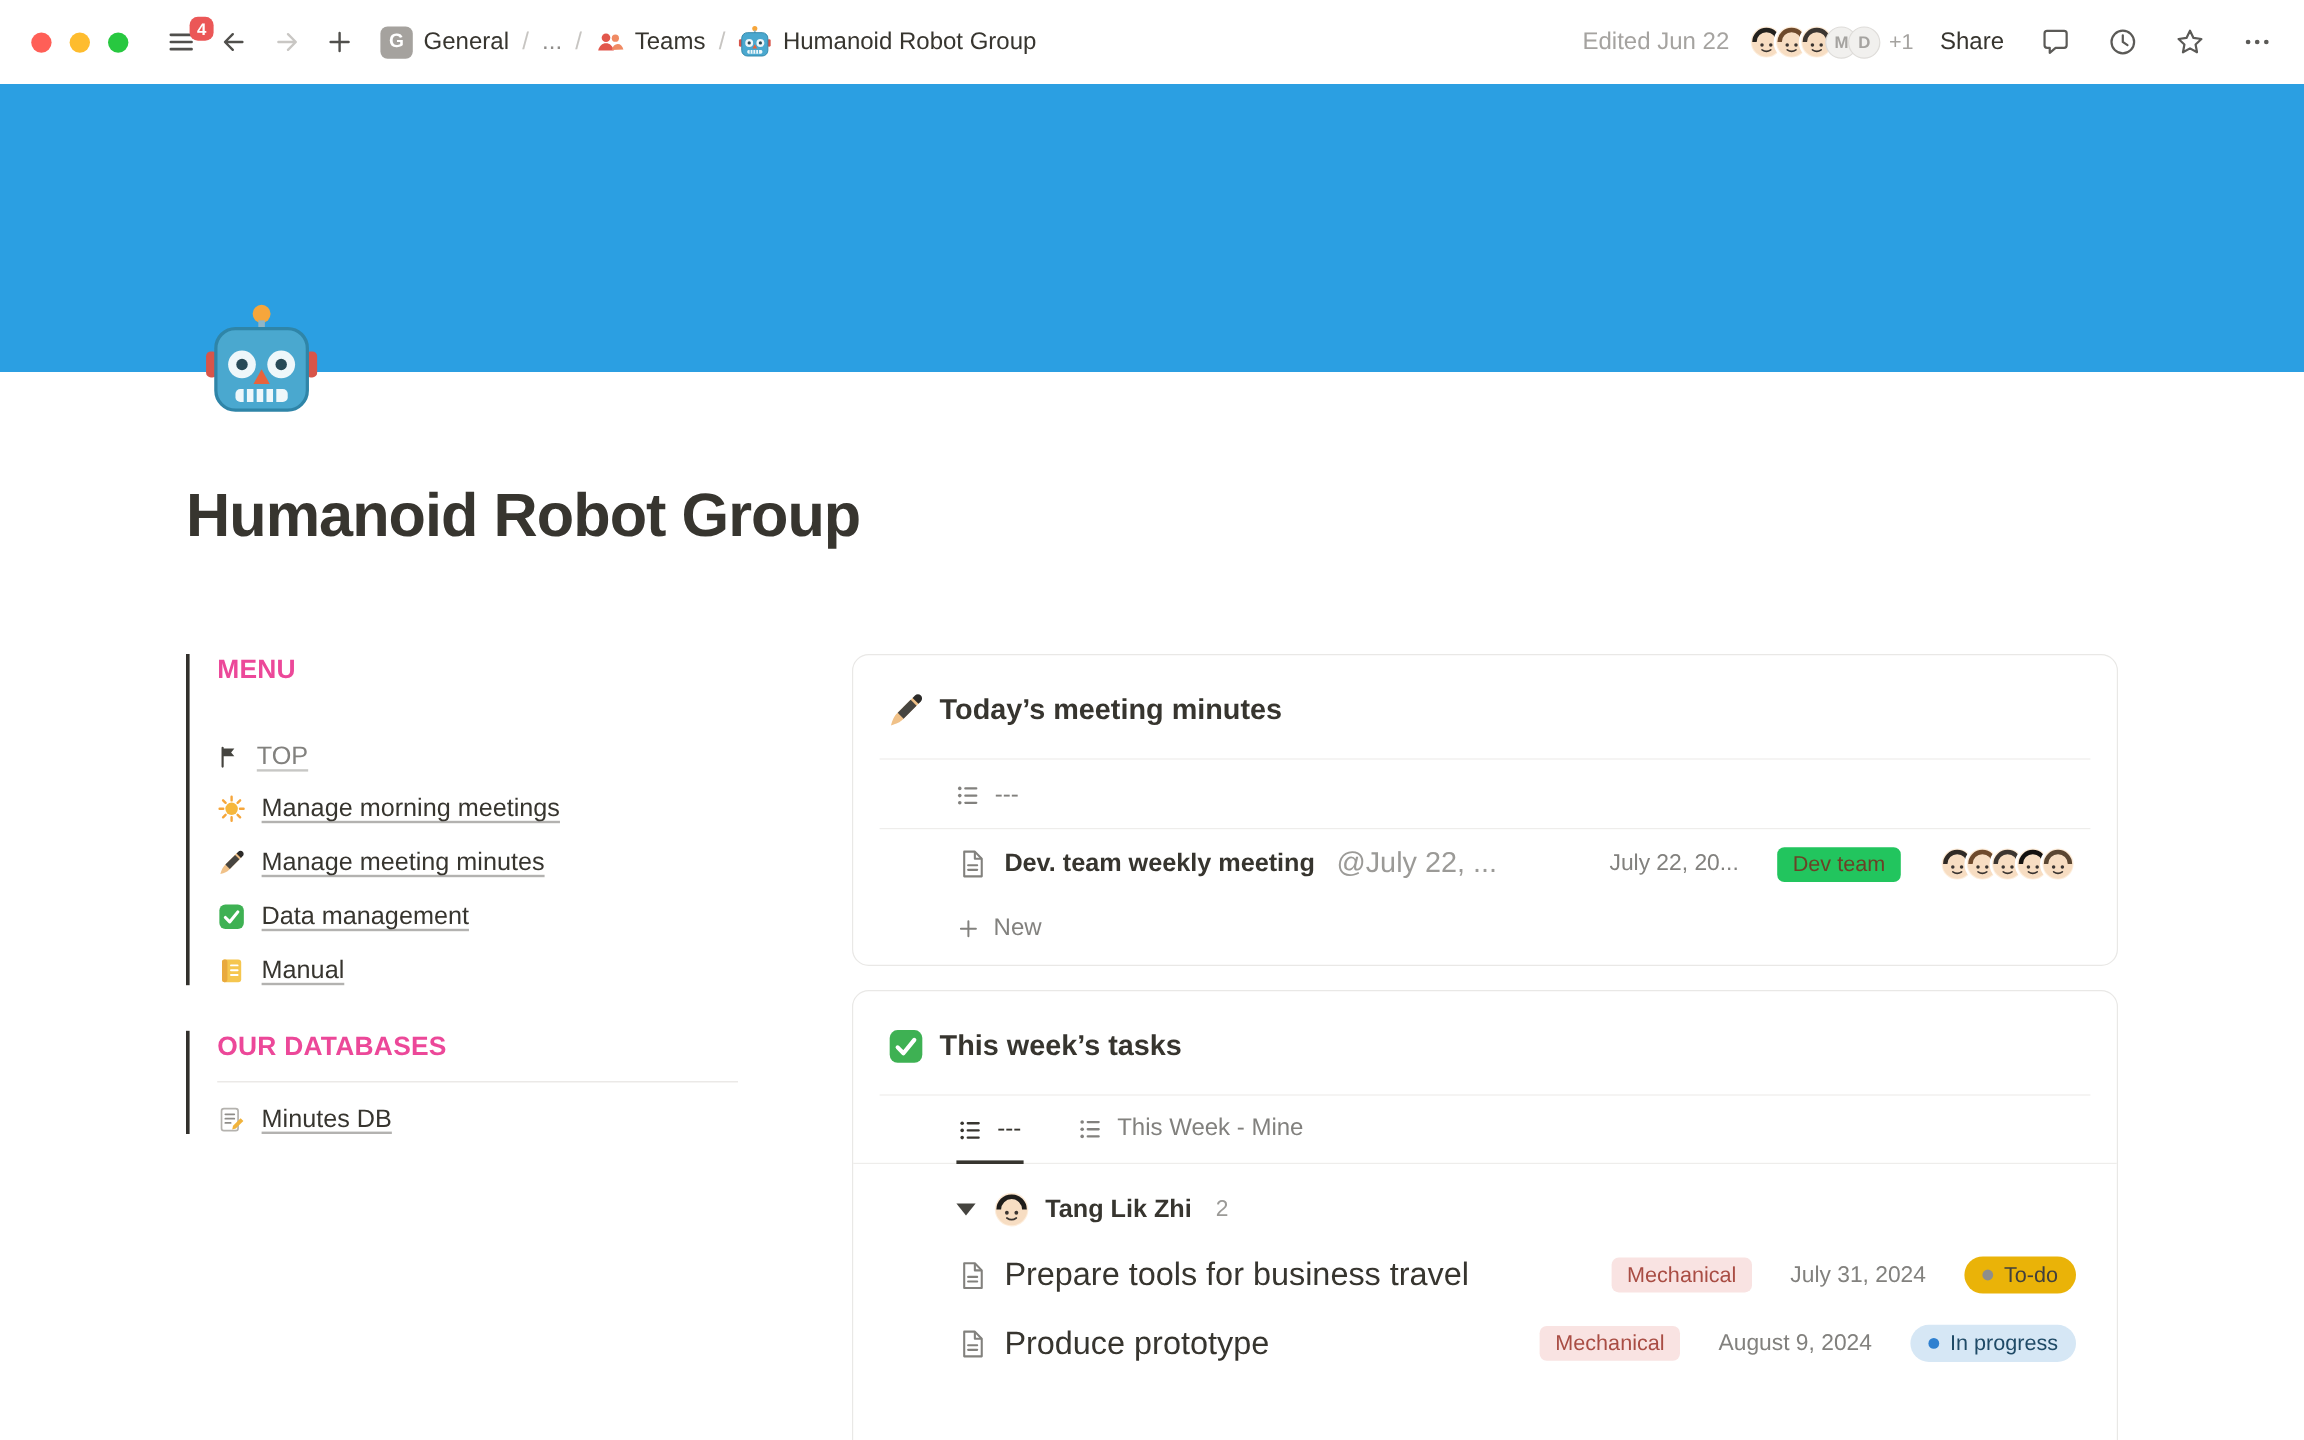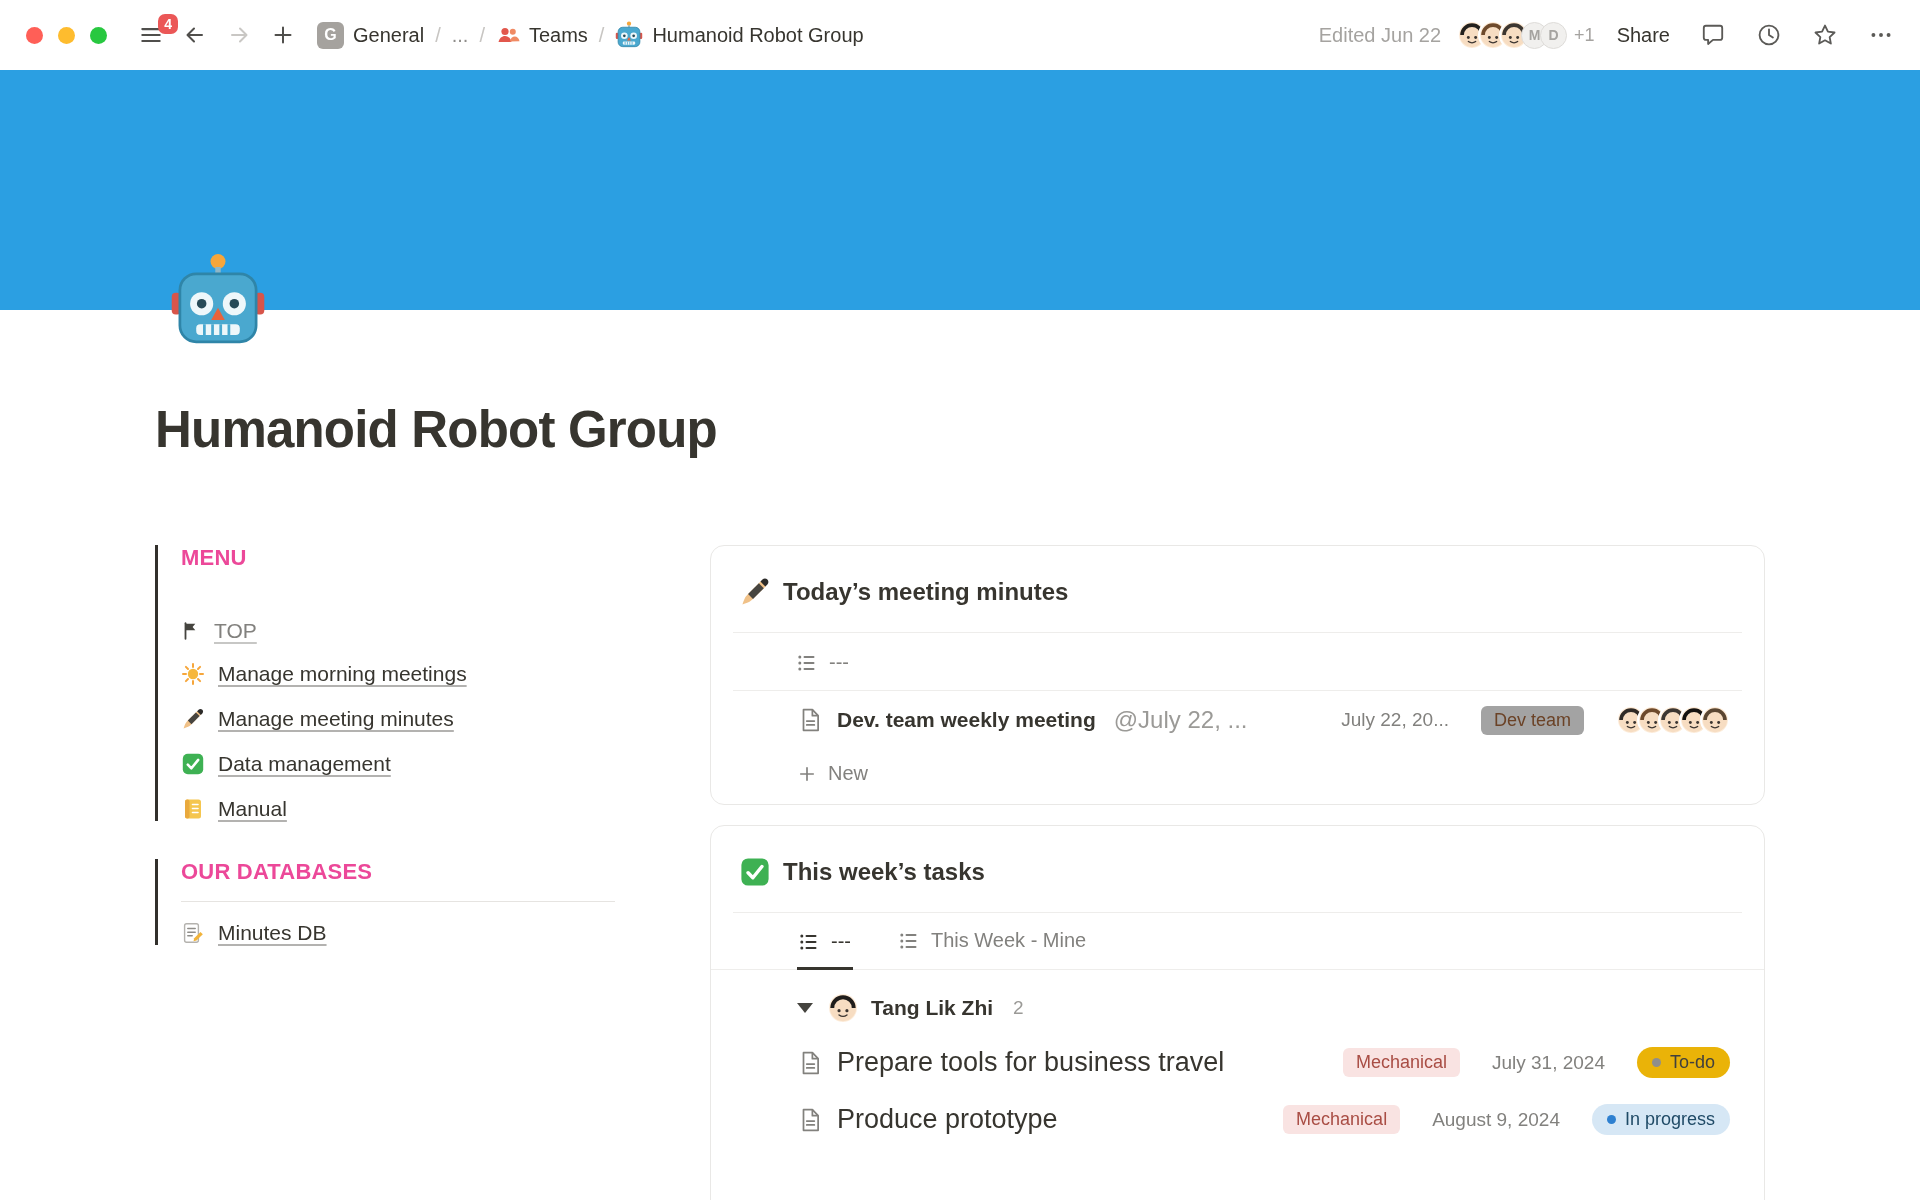--- a/index.html
+++ b/index.html
@@ -64,21 +64,21 @@
   .card-title { font-size:24px; font-weight:700; color:#37352f; }
   .card-divider { height:1px; background:#eeedeb; margin:0 22px; }
 
   .view-row { display:flex; align-items:center; gap:12px; padding:18px 26px 16px 86px; color:#82817e; font-size:20px; }
   .db-row { display:flex; align-items:center; gap:14px; padding:14px 34px 14px 86px; cursor:pointer; }
   .db-row-title { font-size:21px; font-weight:600; color:#37352f; white-space:nowrap; }
   .mention { color:#9b9a97; font-size:24px; margin-left:4px; white-space:nowrap; }
   .row-props { margin-left:auto; display:flex; align-items:center; gap:32px; }
   .prop-date { color:#82817e; font-size:19px; white-space:nowrap; }
   .tag-pill { font-size:18px; padding:4px 13px; border-radius:6px; white-space:nowrap; }
-  .tag-devteam { background:#a3a3a3; color:#6b4226; }
+  .tag-devteam { background:#22c55e; color:#6b4226; }
   .tag-mechanical { background:#f9e3e2; color:#a94d44; }
   .avatar-stack { display:flex; }
   .avatar-stack .avatar-face { width:30px; height:30px; }
   .new-row { display:flex; align-items:center; gap:11px; padding:13px 26px 19px 86px; color:#82817e; font-size:20px; cursor:pointer; }
 
   .tabs-row { display:flex; align-items:flex-end; gap:44px; padding:0 26px 0 86px; border-bottom:1px solid #eeedeb; }
   .tab { display:flex; align-items:center; gap:12px; font-size:20px; color:#82817e; padding:16px 2px 17px; cursor:pointer; }
   .tab.active { color:#37352f; font-weight:500; border-bottom:3px solid #37352f; margin-bottom:-1px; padding-bottom:14px; }
   .group-row { display:flex; align-items:center; gap:14px; padding:24px 34px 12px 86px; }
   .tri { width:0; height:0; border-left:8px solid transparent; border-right:8px solid transparent;

